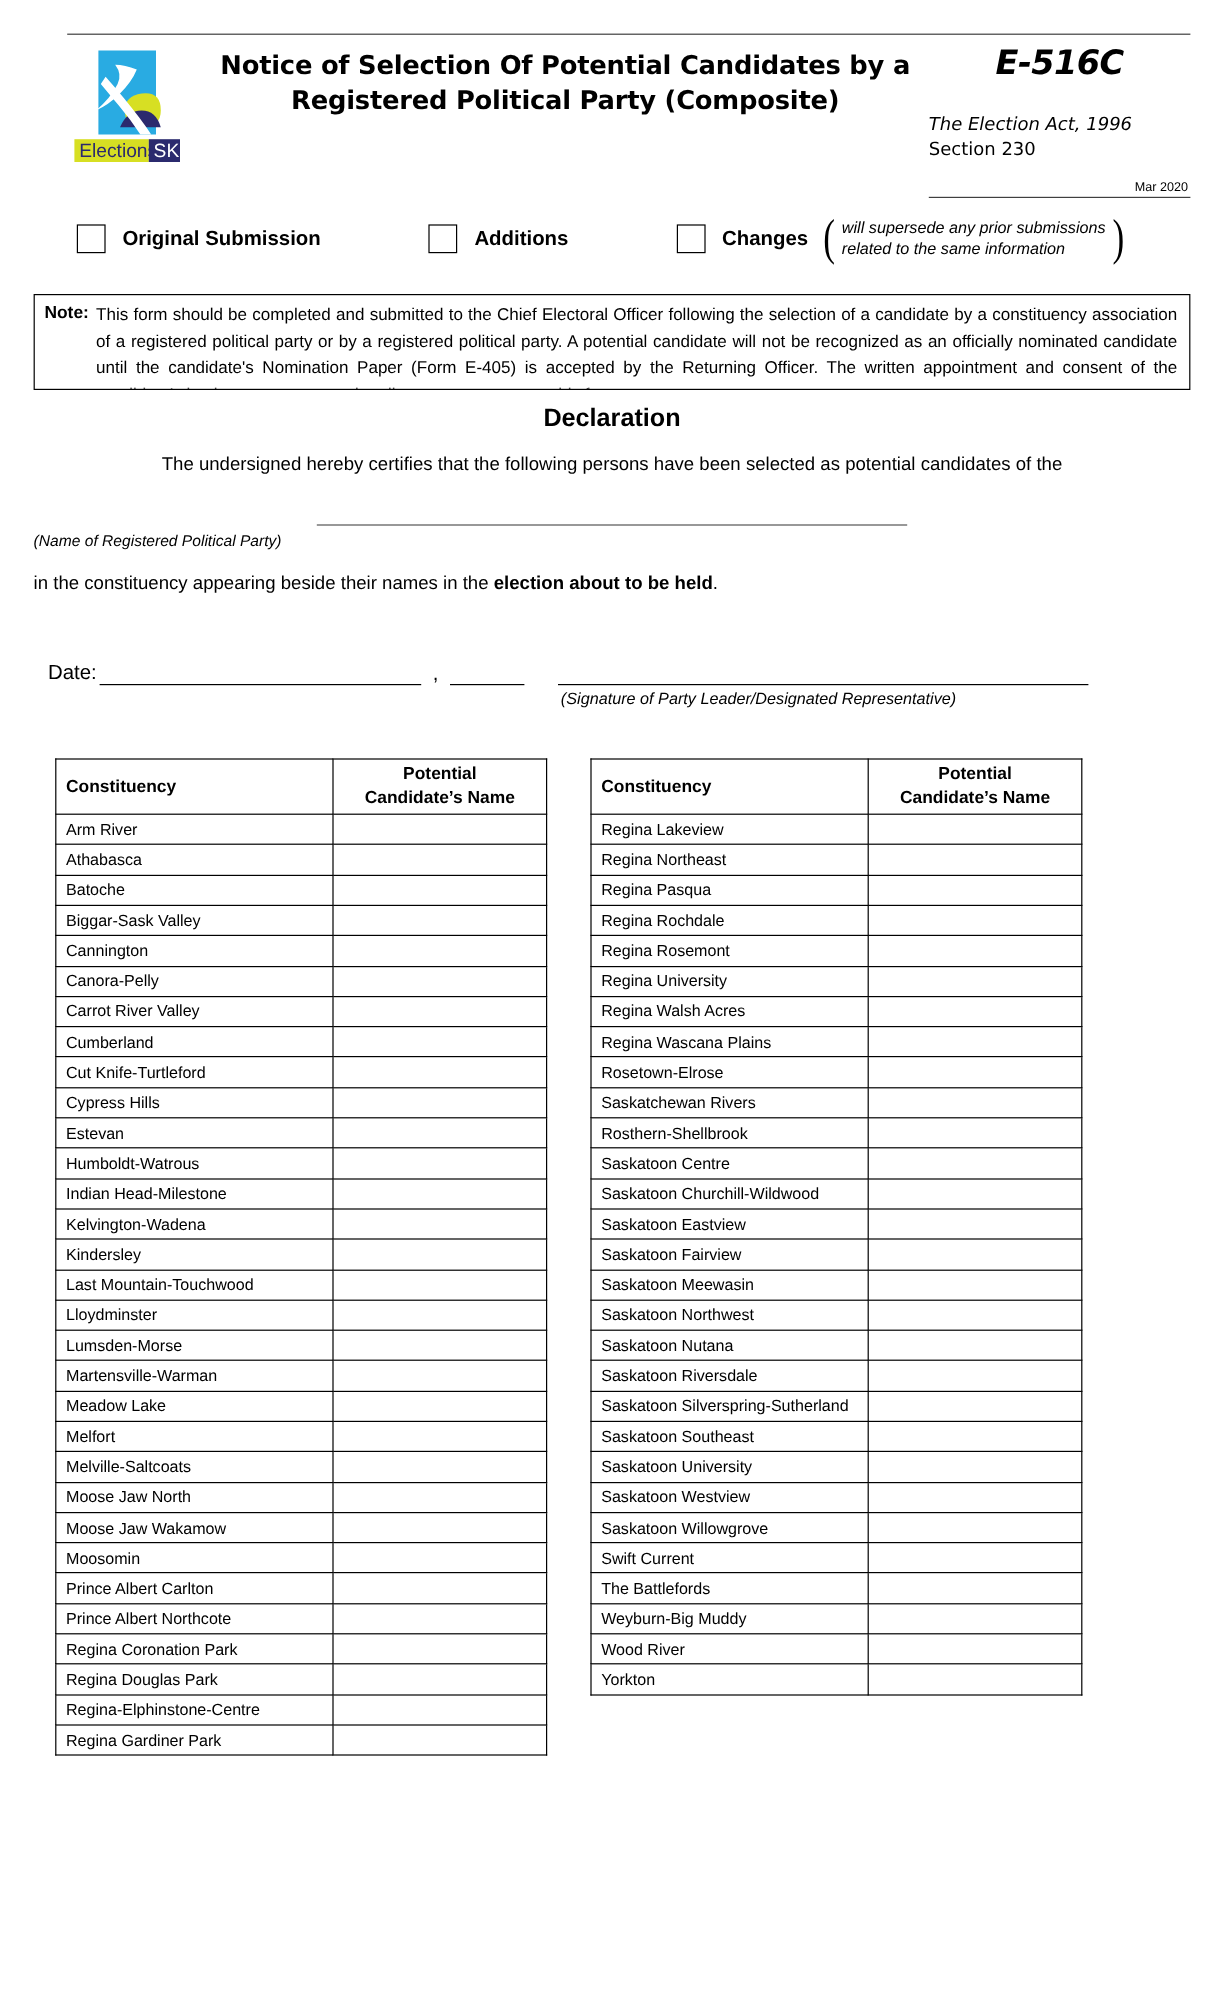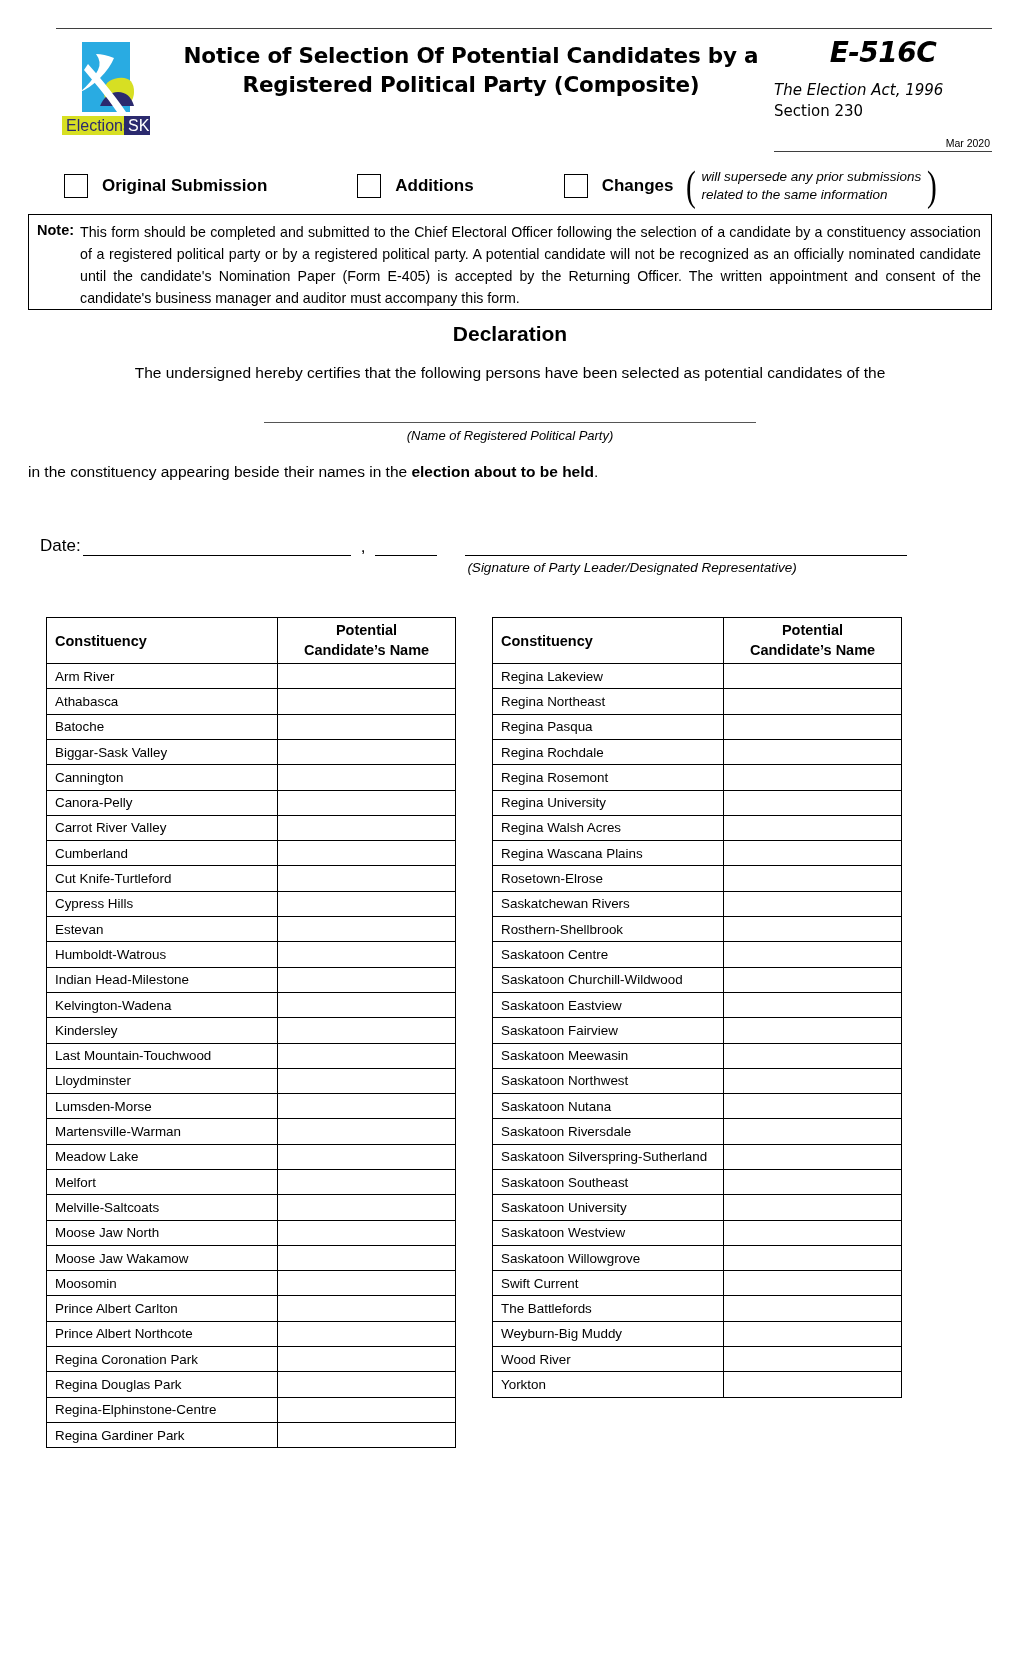--- a/index.html
+++ b/index.html
@@ -77,21 +77,21 @@
     line-height: 1.1;
     letter-spacing: -0.5px;
     text-align: center;
     font-style: italic;
   }
   .act-line {
     font-family: "DejaVu Sans", sans-serif;
     font-style: italic;
     font-size: 15px;
     line-height: 1.5;
-    margin-top: 10px;
+    margin-top: 23px;
   }
   .section-line {
     font-family: "DejaVu Sans", sans-serif;
     font-size: 15px;
     line-height: 1.45;
   }
   .rev-date {
     font-family: "Liberation Sans", sans-serif;
     font-size: 10.5px;
     text-align: right;
@@ -150,22 +150,22 @@
     font-style: italic;
     font-size: 13.5px;
     line-height: 1.32;
     white-space: nowrap;
     padding: 0 4px;
   }
 
   
   .notebox {
     border: 1.8px solid #000;
-    margin-top: 8px;
-    height: 96px;
+    margin-top: 26px;
+    height: 80px;
     overflow: hidden;
     padding: 6px 10px 0 8px;
     box-sizing: border-box;
     display: flex;
   }
   .note-label {
     font-family: "Liberation Sans", sans-serif;
     font-weight: bold;
     font-size: 14.5px;
     flex: 0 0 auto;
@@ -189,21 +189,21 @@
     margin-top: 12px;
   }
   .decl-line1 {
     text-align: center;
     font-family: "Liberation Sans", sans-serif;
     font-size: 15.5px;
     margin-top: 18px;
   }
   .party-line-wrap {
     margin-top: 40px;
-    text-align: center;
+    text-align: left;
   }
   .party-rule {
     width: 492px;
     margin: 0 auto;
     border-top: 1.5px solid #555;
   }
   .party-caption {
     font-family: "Liberation Sans", sans-serif;
     font-style: italic;
     font-size: 13px;

